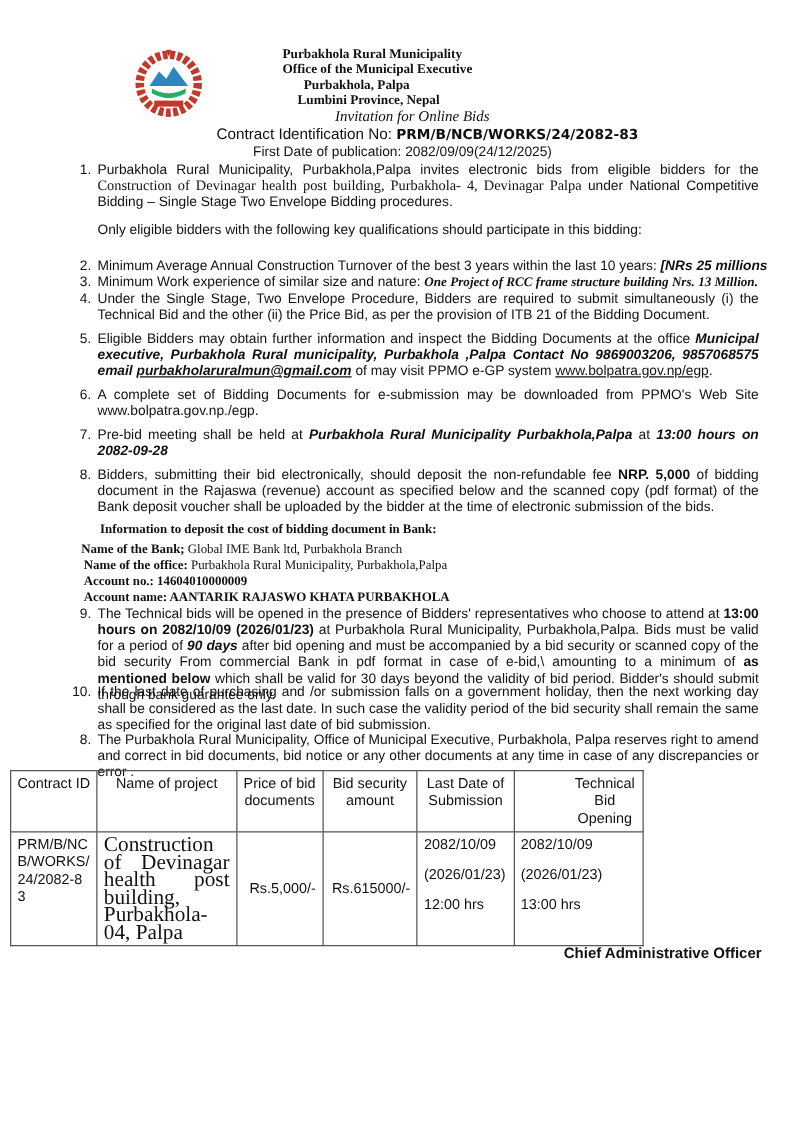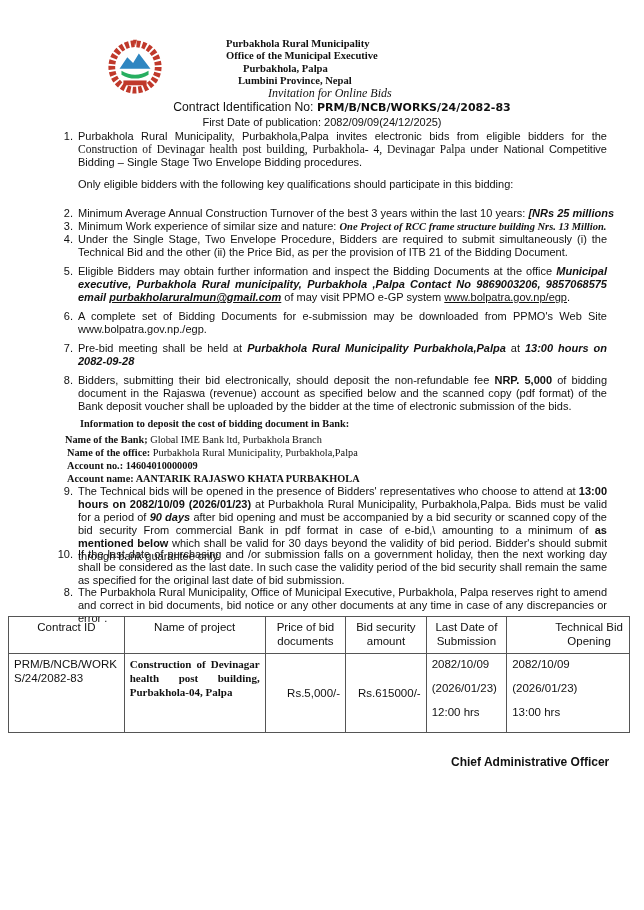--- a/index.html
+++ b/index.html
@@ -14,26 +14,26 @@
   .cid b { font-family:"DejaVu Sans", sans-serif; font-size:11px; }
   .pub { top:116px; font-size:11px; }
   .item { position:absolute; left:57px; width:550px; font-size:11px; line-height:13px; text-align:justify; }
   .item .num { position:absolute; left:0; top:0; width:16px; text-align:right; }
   .item .txt { margin-left:21px; }
   .bi { font-weight:bold; font-style:italic; }
   .sb { font-family:"Liberation Serif", serif; font-weight:normal; font-size:11.5px; }
   .si { font-family:"Liberation Serif", serif; font-weight:bold; font-style:italic; font-size:11.5px; }
   .bank { position:absolute; font-family:"Liberation Serif", serif; font-size:10.3px; white-space:nowrap; }
   .bank b { font-weight:bold; }
-  table.bids { position:absolute; left:8px; top:616px; width:622px; border-collapse:collapse; font-size:11.5px; }
+  table.bids { position:absolute; left:8px; top:616px; width:507px; border-collapse:collapse; font-size:11.5px; }
   table.bids th, table.bids td { border:1px solid #555; vertical-align:top; }
   table.bids th { font-weight:normal; text-align:center; padding:3px 2px; height:30px; line-height:14px; }
   table.bids td { height:72px; padding:3px 5px; line-height:14px; }
   td.mid { vertical-align:middle !important; text-align:right; }
-  td.proj { font-family:"Liberation Serif", serif; text-align:justify; font-size:11px;font-weight:bold; }
+  td.proj { font-family:"Liberation Serif", serif; text-align:justify; font-size:17px; }
   td.dates div { margin-bottom:10px; }
   .sig { position:absolute; left:451px; top:755px; font-weight:bold; font-size:12px; white-space:nowrap; }
 </style>
 </head>
 <body>
 
 <svg class="logo" viewBox="0 0 60 60">
   <circle cx="30" cy="32" r="24" fill="none" stroke="#c0392b" stroke-width="7" stroke-dasharray="4 2"></circle>
   <path d="M14 34 L22 22 L28 28 L34 18 L46 34 Z" fill="#2e86c1"></path>
   <path d="M16 36 Q30 44 44 36 L44 40 Q30 48 16 40 Z" fill="#27ae60"></path>

